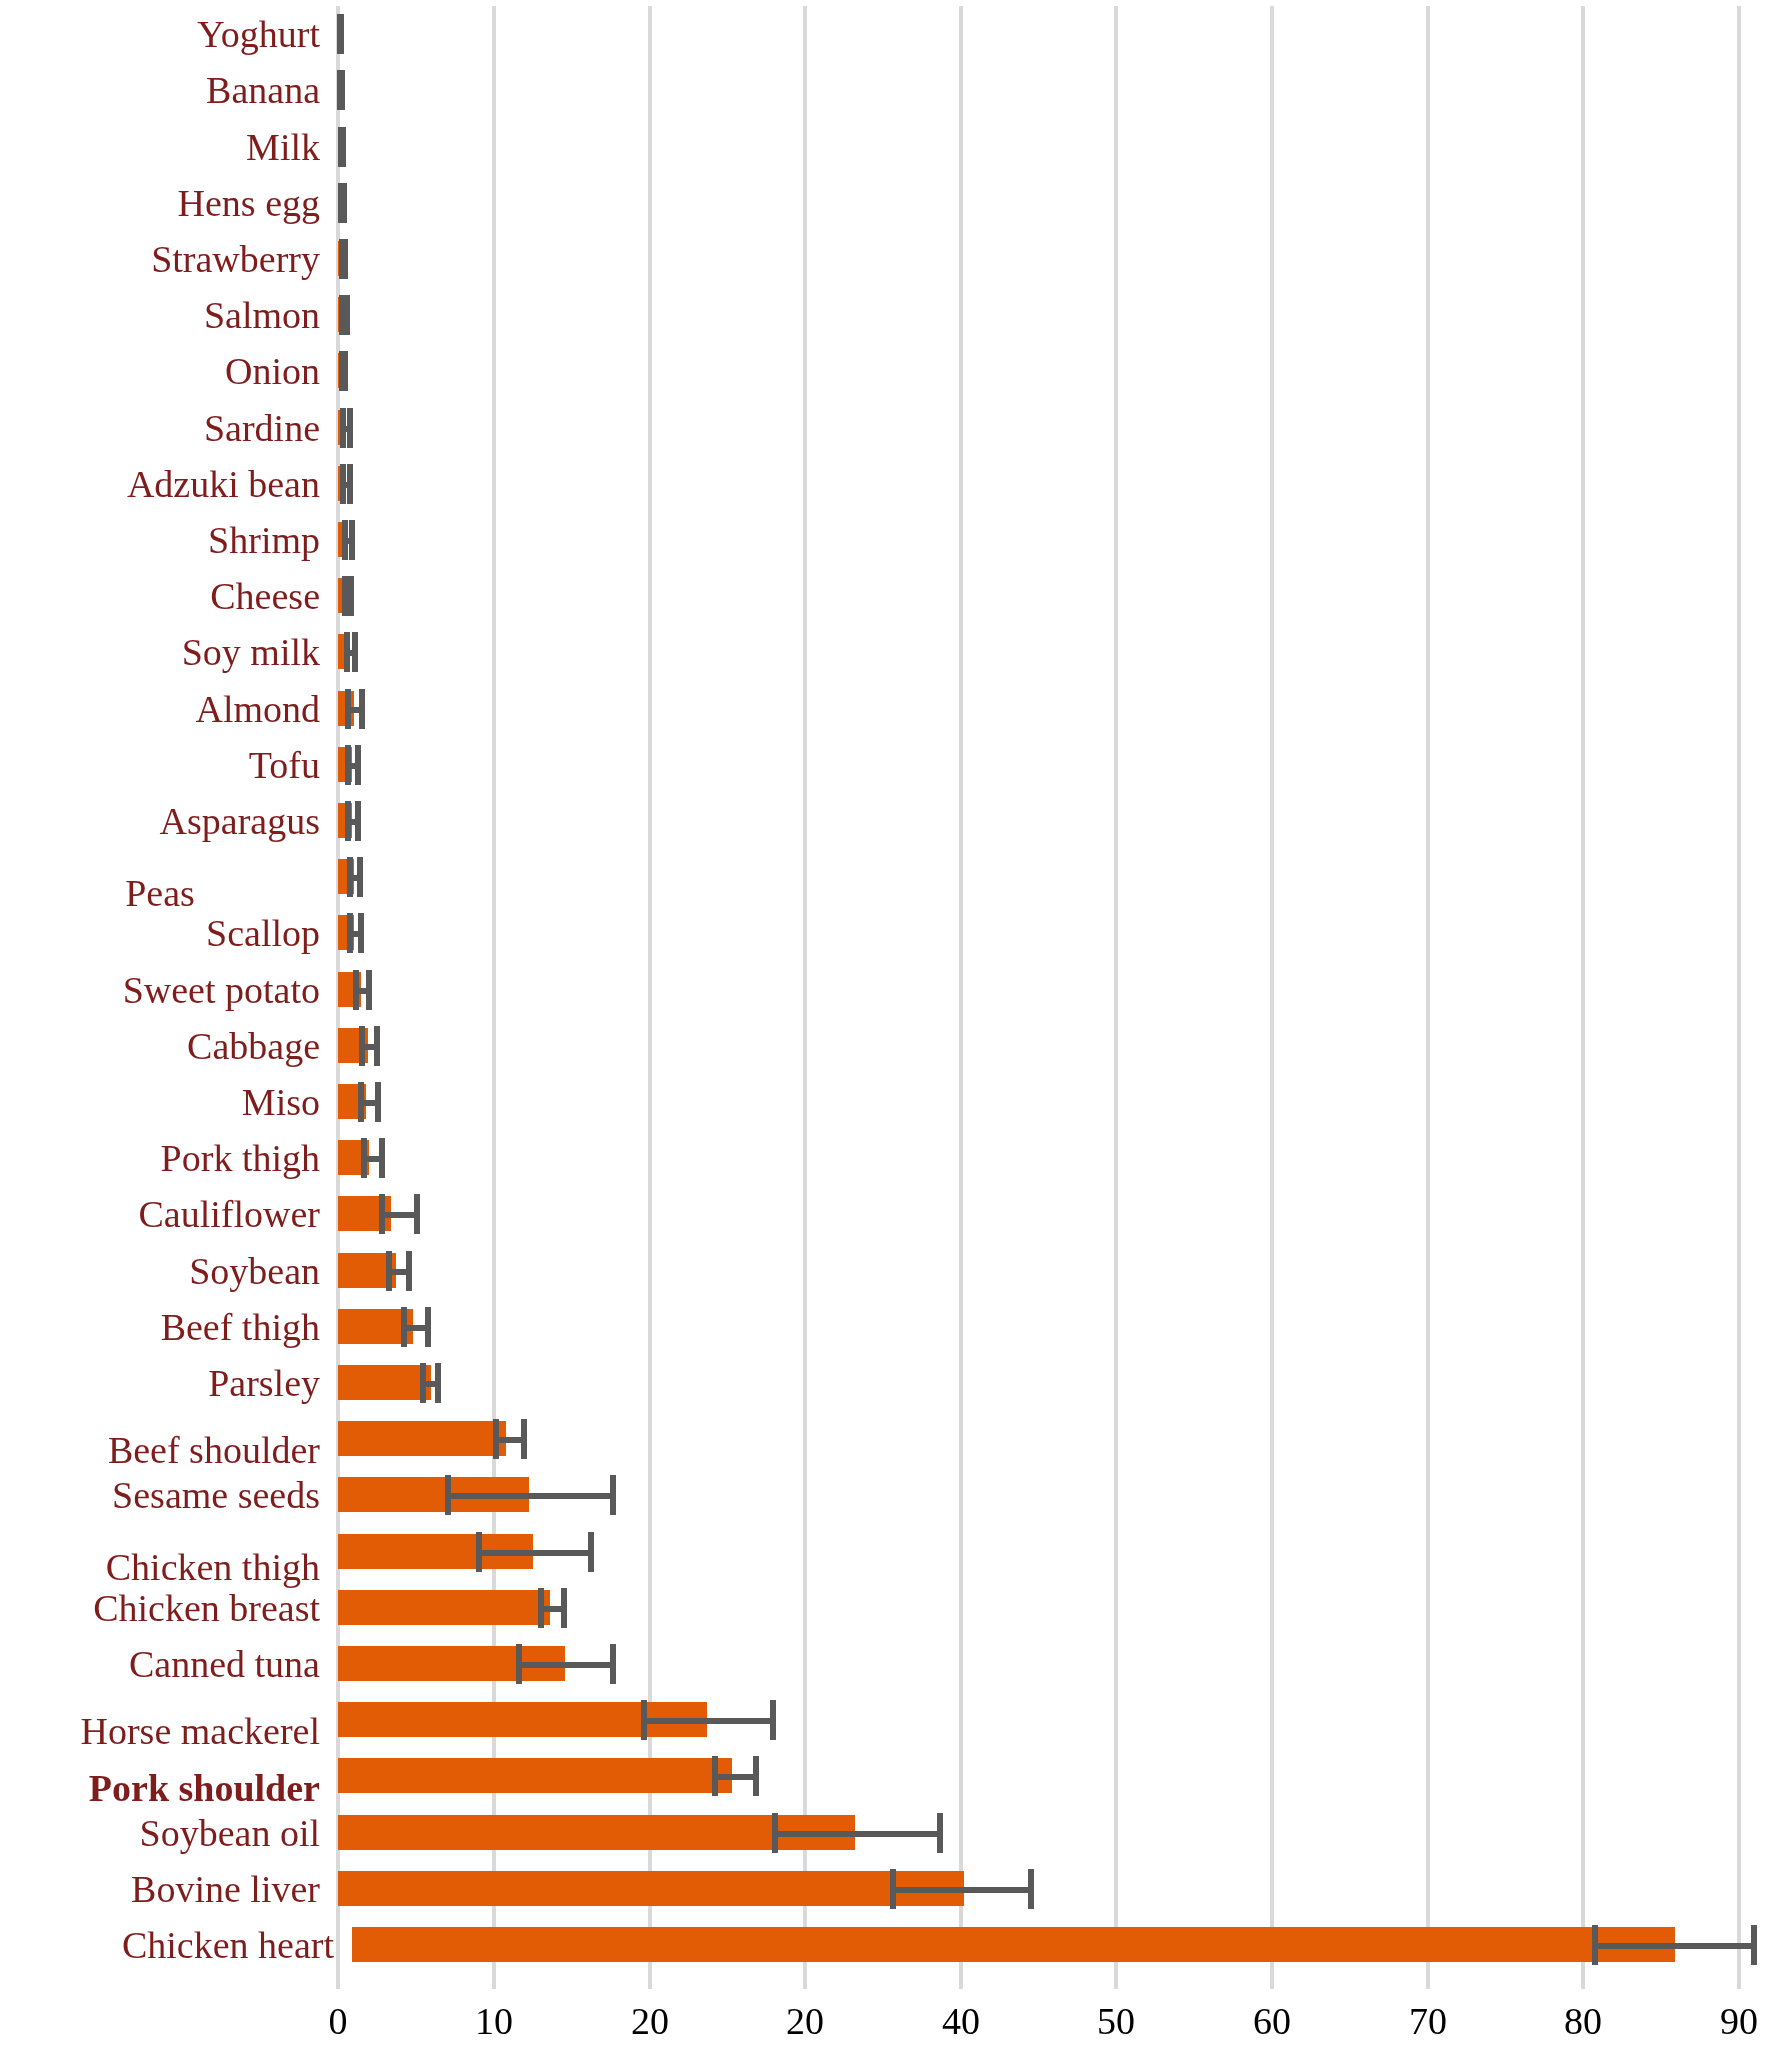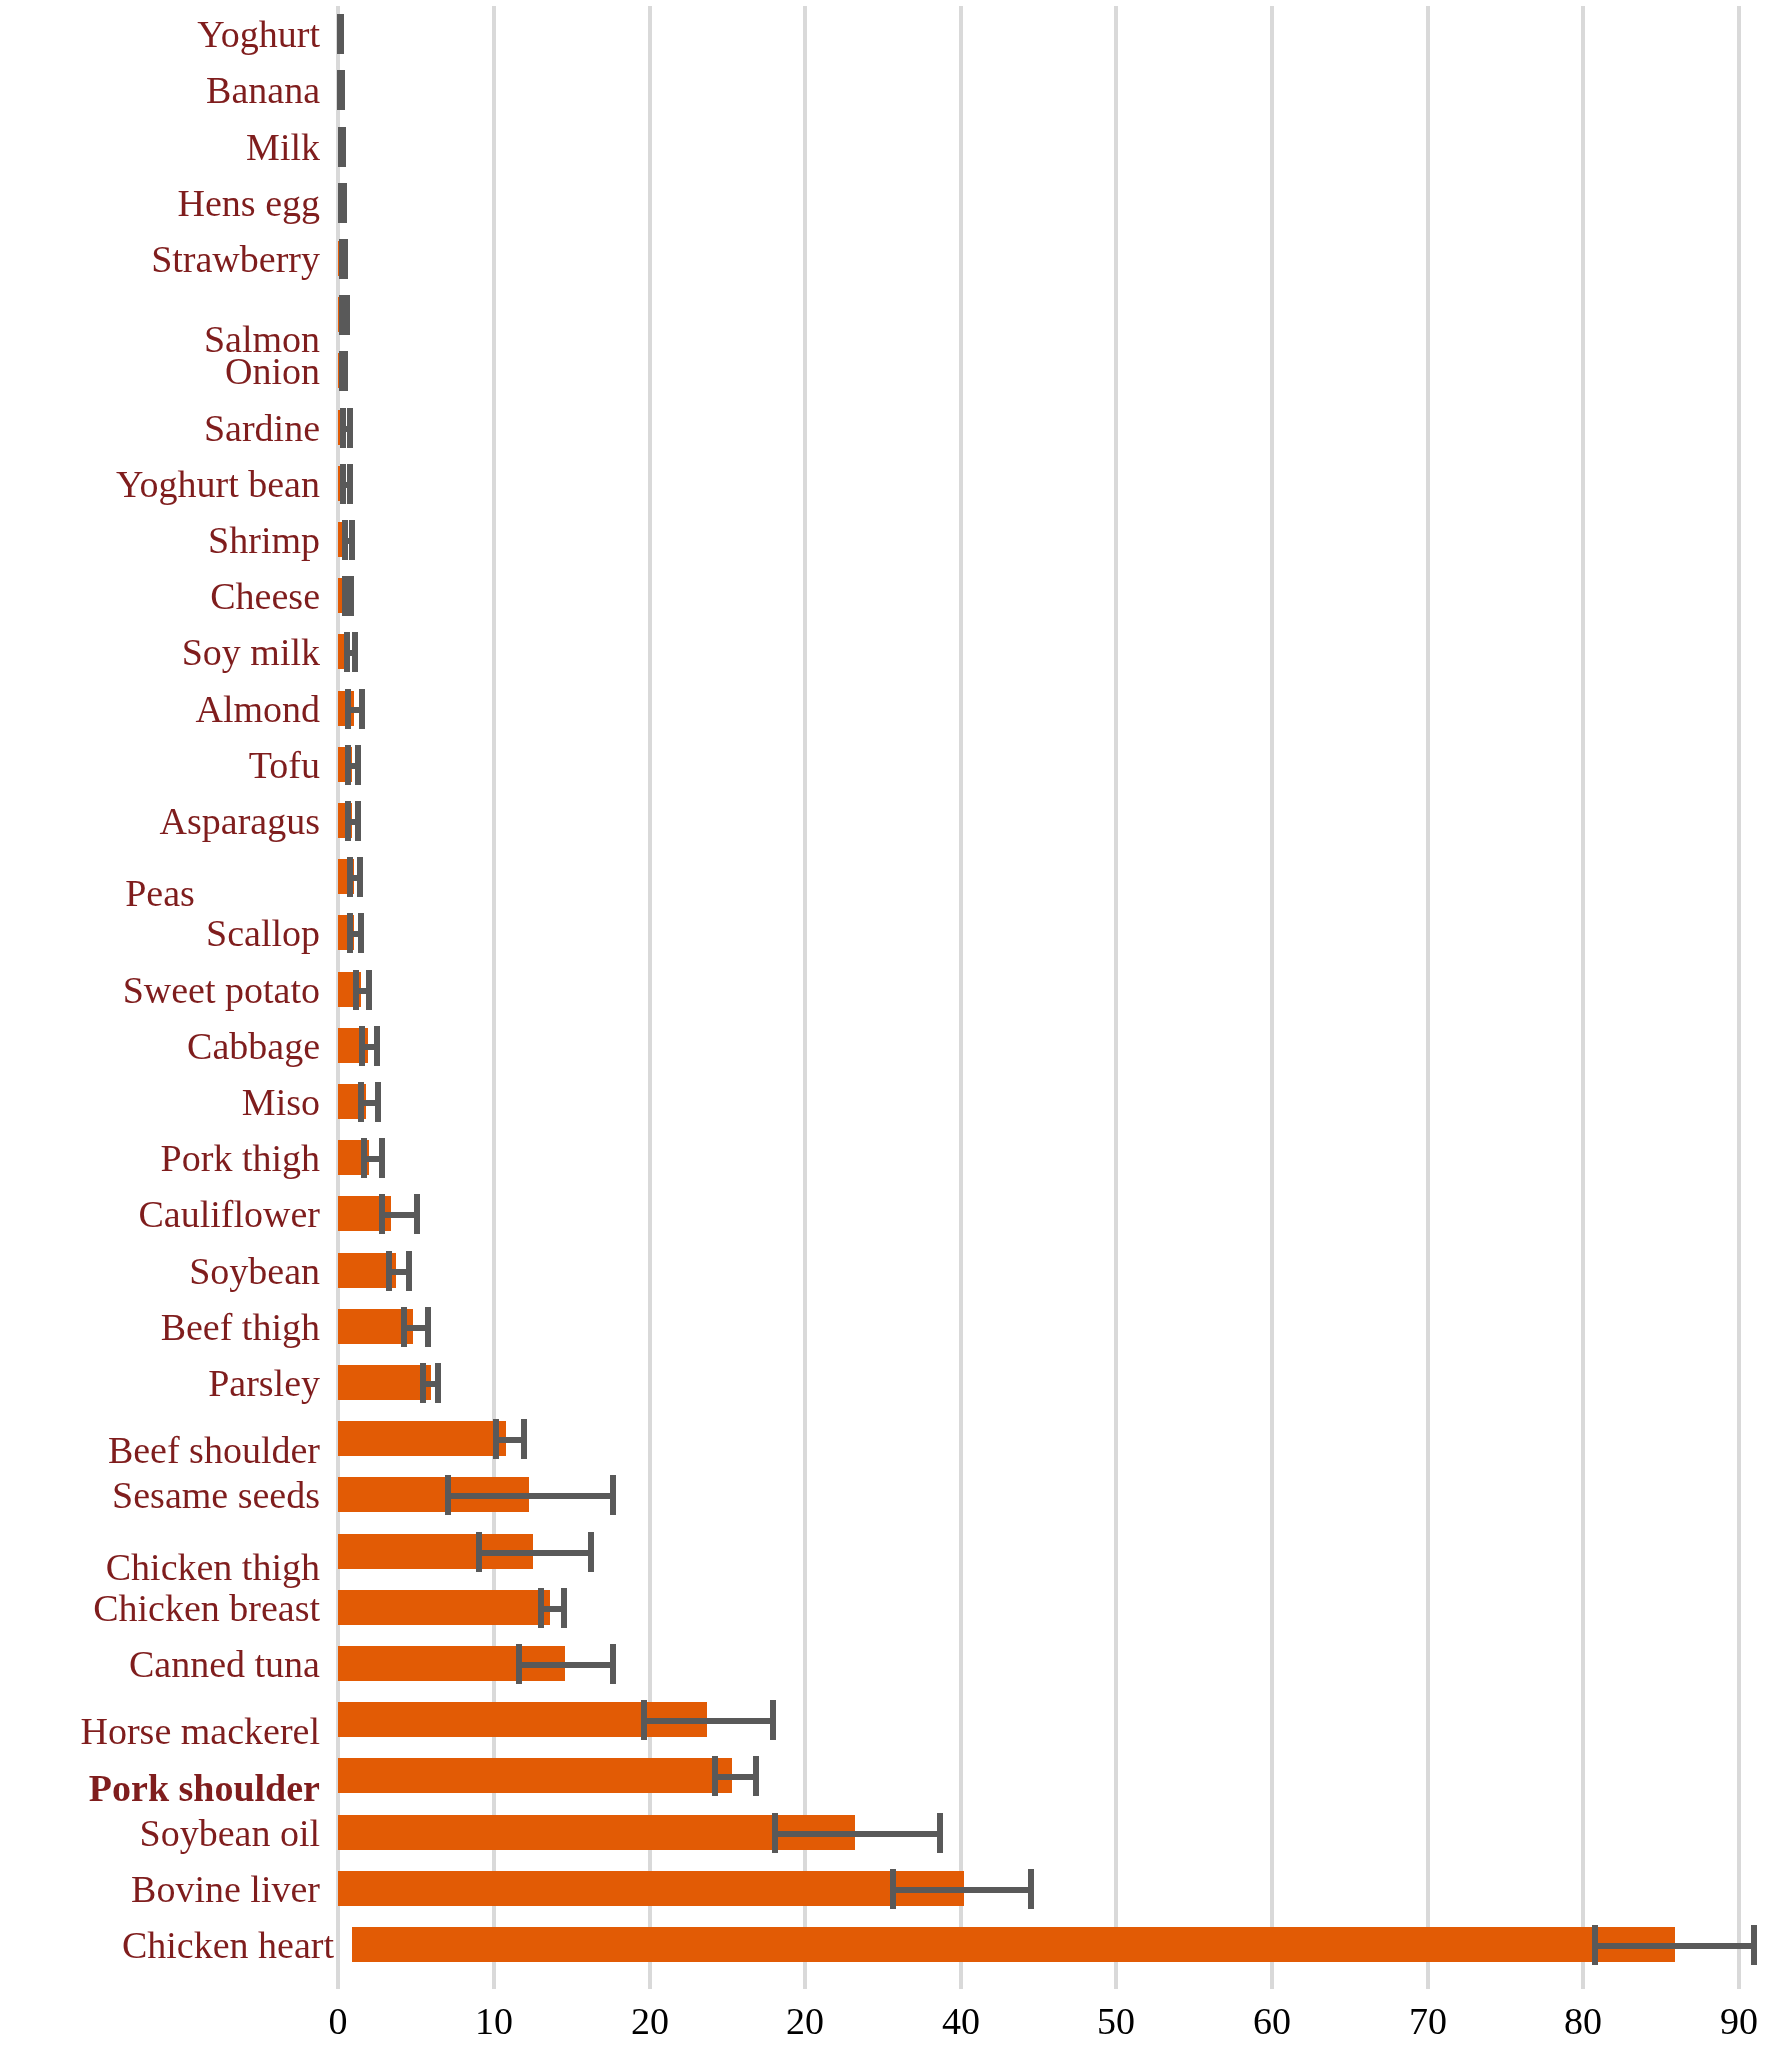--- a/index.html
+++ b/index.html
@@ -142,42 +142,42 @@
         <div class="errcap" style="left: 341px; top: 8.3px; height: 40px; background: rgb(89, 89, 89);"></div>
       </div>
       <div class="row" style="top: 231px; height: 56px;">
         <div class="ylabel-wrap" style="top: 9px;">Strawberry</div>
         <div class="bar" style="top: 10.4px; width: 4.7px; height: 35px; background: rgb(226, 91, 5);"></div>
         <div class="errline" style="left: 341px; width: 3.4px; top: 26px; background: rgb(89, 89, 89);"></div>
         <div class="errcap" style="left: 339px; top: 8.3px; height: 40px; background: rgb(89, 89, 89);"></div>
         <div class="errcap" style="left: 342px; top: 8.3px; height: 40px; background: rgb(89, 89, 89);"></div>
       </div>
       <div class="row" style="top: 287px; height: 56px;">
-        <div class="ylabel-wrap" style="top: 9px; margin-top: 24px;">Salmon</div>
+        <div class="ylabel-wrap" style="top: 9px;">Salmon</div>
         <div class="bar" style="top: 10.4px; width: 5.4px; height: 35px; background: rgb(226, 91, 5);"></div>
         <div class="errline" style="left: 341px; width: 5.4px; top: 26px; background: rgb(89, 89, 89);"></div>
         <div class="errcap" style="left: 339px; top: 8.3px; height: 40px; background: rgb(89, 89, 89);"></div>
         <div class="errcap" style="left: 344px; top: 8.3px; height: 40px; background: rgb(89, 89, 89);"></div>
       </div>
       <div class="row" style="top: 343px; height: 56px;">
         <div class="ylabel-wrap" style="top: 9px;">Onion</div>
         <div class="bar" style="top: 10.4px; width: 4.7px; height: 35px; background: rgb(226, 91, 5);"></div>
         <div class="errline" style="left: 341px; width: 3.4px; top: 26px; background: rgb(89, 89, 89);"></div>
         <div class="errcap" style="left: 339px; top: 8.3px; height: 40px; background: rgb(89, 89, 89);"></div>
         <div class="errcap" style="left: 342px; top: 8.3px; height: 40px; background: rgb(89, 89, 89);"></div>
       </div>
       <div class="row" style="top: 400px; height: 56px;">
         <div class="ylabel-wrap" style="top: 9px;">Sardine</div>
         <div class="bar" style="top: 10.4px; width: 7.8px; height: 35px; background: rgb(226, 91, 5);"></div>
         <div class="errline" style="left: 343px; width: 7px; top: 26px; background: rgb(89, 89, 89);"></div>
         <div class="errcap" style="left: 340px; top: 8.3px; height: 40px; background: rgb(89, 89, 89);"></div>
         <div class="errcap" style="left: 347px; top: 8.3px; height: 40px; background: rgb(89, 89, 89);"></div>
       </div>
       <div class="row" style="top: 456px; height: 56px;">
-        <div class="ylabel-wrap" style="top: 9px;">Yoghurt bean</div>
+        <div class="ylabel-wrap" style="top: 9px;">Adzuki bean</div>
         <div class="bar" style="top: 10.4px; width: 7.8px; height: 35px; background: rgb(226, 91, 5);"></div>
         <div class="errline" style="left: 343px; width: 6.5px; top: 26px; background: rgb(89, 89, 89);"></div>
         <div class="errcap" style="left: 340px; top: 8.3px; height: 40px; background: rgb(89, 89, 89);"></div>
         <div class="errcap" style="left: 347px; top: 8.3px; height: 40px; background: rgb(89, 89, 89);"></div>
       </div>
       <div class="row" style="top: 512px; height: 56px;">
         <div class="ylabel-wrap" style="top: 9px;">Shrimp</div>
         <div class="bar" style="top: 10.4px; width: 9.3px; height: 35px; background: rgb(226, 91, 5);"></div>
         <div class="errline" style="left: 344px; width: 7px; top: 26px; background: rgb(89, 89, 89);"></div>
         <div class="errcap" style="left: 342px; top: 8.3px; height: 40px; background: rgb(89, 89, 89);"></div>

